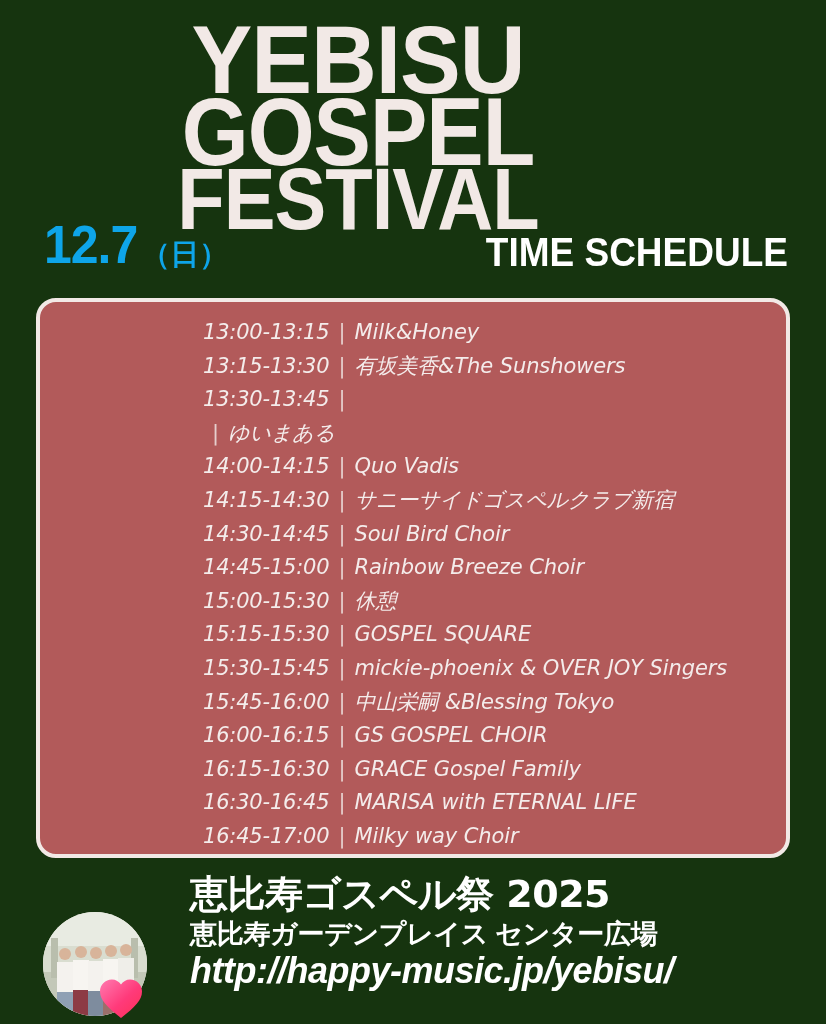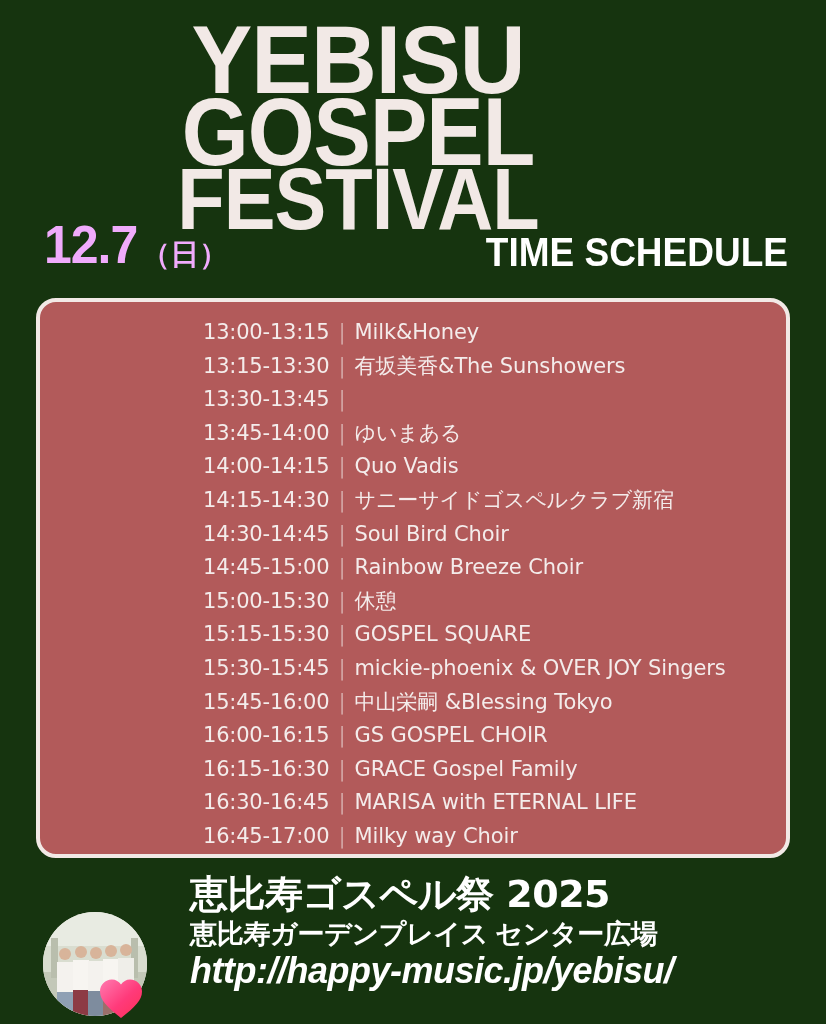--- a/index.html
+++ b/index.html
@@ -58,21 +58,21 @@
     transform: scaleX(0.97) scaleY(1.10);
   }
 
   
   .date-block {
     position: absolute;
     left: 44px;
     top: 222px;
     display: flex;
     align-items: baseline;
-    color: #f0abfc;
+    color: #0ea5e9;
   }
   .date-main {
     font-family: "Liberation Sans Narrow", "Liberation Sans", sans-serif;
     font-weight: 700;
     font-size: 50px;
     letter-spacing: -1px;
     line-height: 1;
     transform: scaleY(1.08);
     transform-origin: bottom left;
   }
@@ -120,20 +120,21 @@
   }
   .schedule-row {
     display: flex;
     align-items: baseline;
     height: 33.6px;
     color: #f4eceb;
     font-family: "DejaVu Sans", "Liberation Sans", sans-serif;
     font-size: 21px;
     line-height: 33.6px;
     white-space: nowrap;
+    font-style: italic;
   }
   .row-time {
     letter-spacing: -0.2px;
   }
   .row-sep {
     color: #e6cfcd;
     padding: 0 9px;
     font-weight: 300;
   }
   .row-name {
@@ -235,21 +236,20 @@
         <li class="schedule-row">
           <span class="row-time">13:15-13:30</span>
           <span class="row-sep">|</span>
           <span class="row-name">有坂美香&amp;The Sunshowers</span>
         </li>
         <li class="schedule-row">
           <span class="row-time">13:30-13:45</span>
           <span class="row-sep">|</span>
         </li>
         <li class="schedule-row">
-          <span class="row-time">13:45-14:00</span>
           <span class="row-sep">|</span>
           <span class="row-name">ゆいまある</span>
         </li>
         <li class="schedule-row">
           <span class="row-time">14:00-14:15</span>
           <span class="row-sep">|</span>
           <span class="row-name">Quo Vadis</span>
         </li>
         <li class="schedule-row">
           <span class="row-time">14:15-14:30</span>

